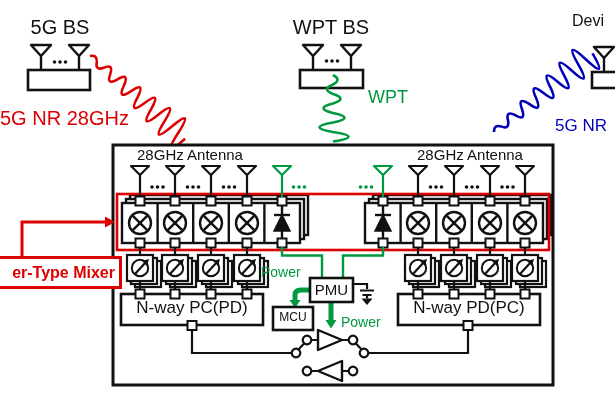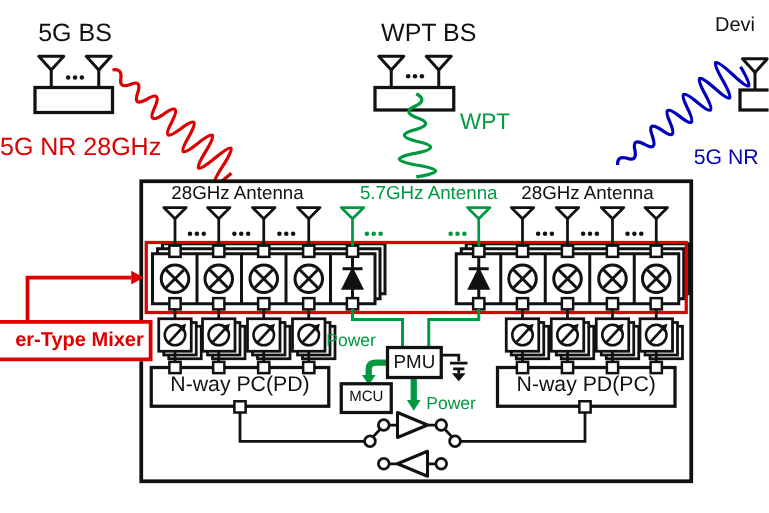--- a/index.html
+++ b/index.html
@@ -237,27 +237,26 @@
         <use href="#sw" x="353" y="340"></use>
     <use href="#sw" x="296" y="353"></use>
         <use href="#sw" x="364" y="353"></use>
     <use href="#sw" x="307" y="371"></use>
         <use href="#sw" x="353" y="371"></use>
   </g>
 </svg>
 
 <div class="lbl ctr" style="left:24px;top:16px;width:72px;font-size:20px;">5G BS</div>
 <div class="lbl red" style="left:0px;top:107px;font-size:20px;">5G NR 28GHz</div>
-<div class="lbl ctr" style="left:298px;top:16px;width:90px;font-size:20px;">WPT BS</div>
+<div class="lbl ctr" style="left:286px;top:16px;width:90px;font-size:20px;">WPT BS</div>
 <div class="lbl green" style="left:368px;top:88px;font-size:18px;">WPT</div>
 <div class="lbl" style="left:572px;top:12px;font-size:16px;">Devi</div>
 <div class="lbl blue" style="left:555px;top:117px;font-size:17px;">5G NR</div>
 
 <div class="lbl ctr" style="left:126px;top:147px;width:128px;font-size:15px;">28GHz Antenna</div>
-<div class="lbl ctr green" style="left:262px;top:147px;width:136px;font-size:15px;">5.7GHz Antenna</div>
 <div class="lbl ctr" style="left:404px;top:147px;width:132px;font-size:15px;">28GHz Antenna</div>
 
 <div id="mixer-callout-box">
   <span>er-Type Mixer</span>
 </div>
 
 <div class="lbl ctr" style="left:398px;top:299px;width:142px;font-size:17px;">N-way PD(PC)</div>
 <div class="lbl ctr" style="left:121px;top:299px;width:142px;font-size:17px;">N-way PC(PD)</div>
 <div class="lbl ctr" style="left:310px;top:282px;width:43px;font-size:15px;">PMU</div>
 <div class="lbl ctr" style="left:273px;top:311px;width:40px;font-size:12px;">MCU</div>

